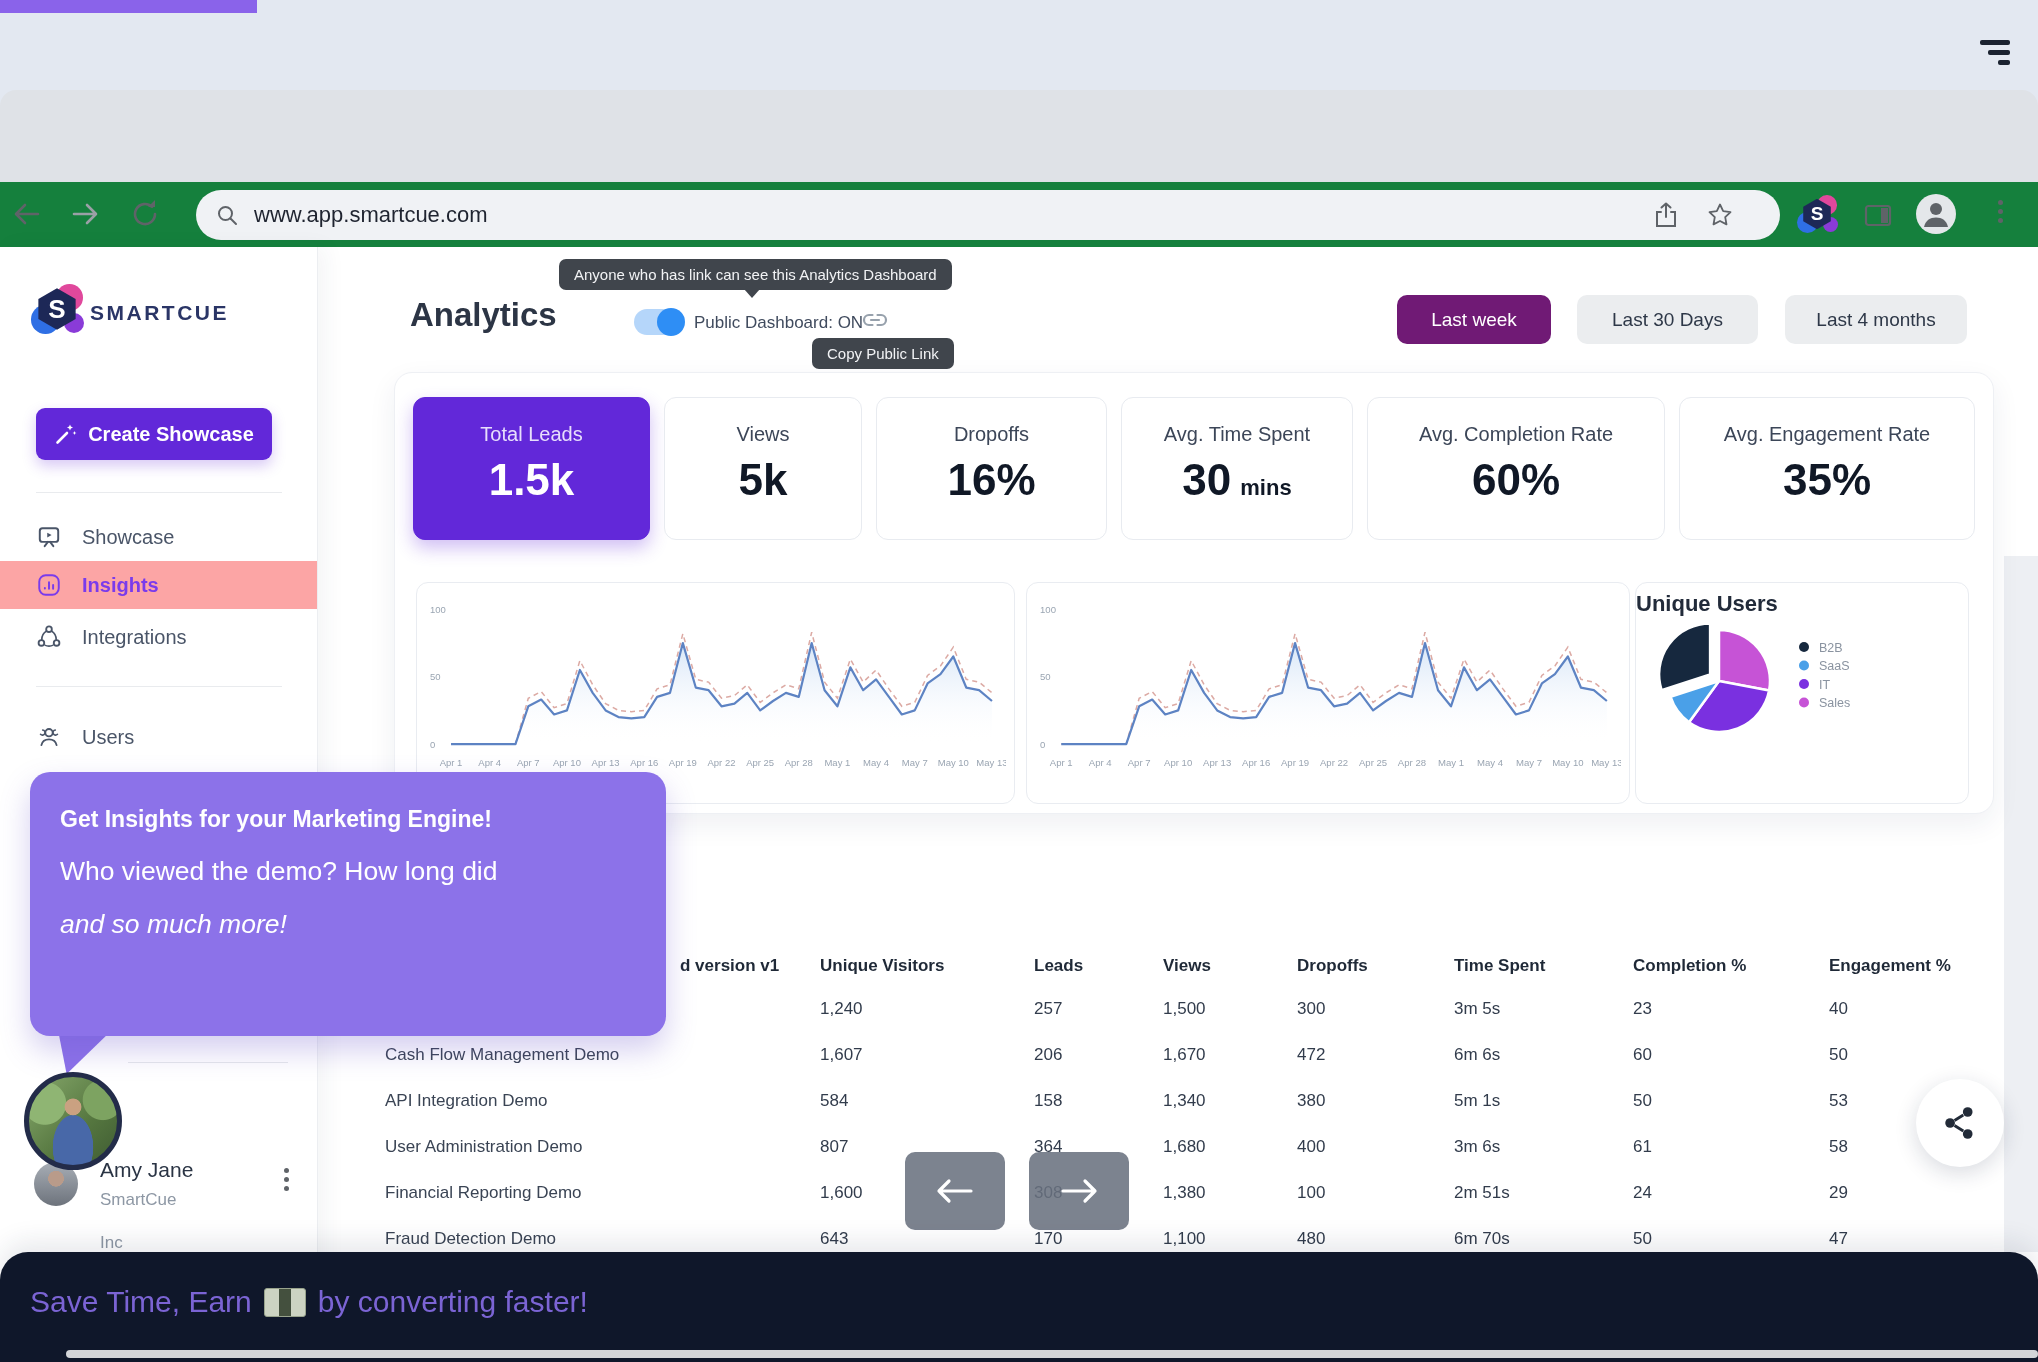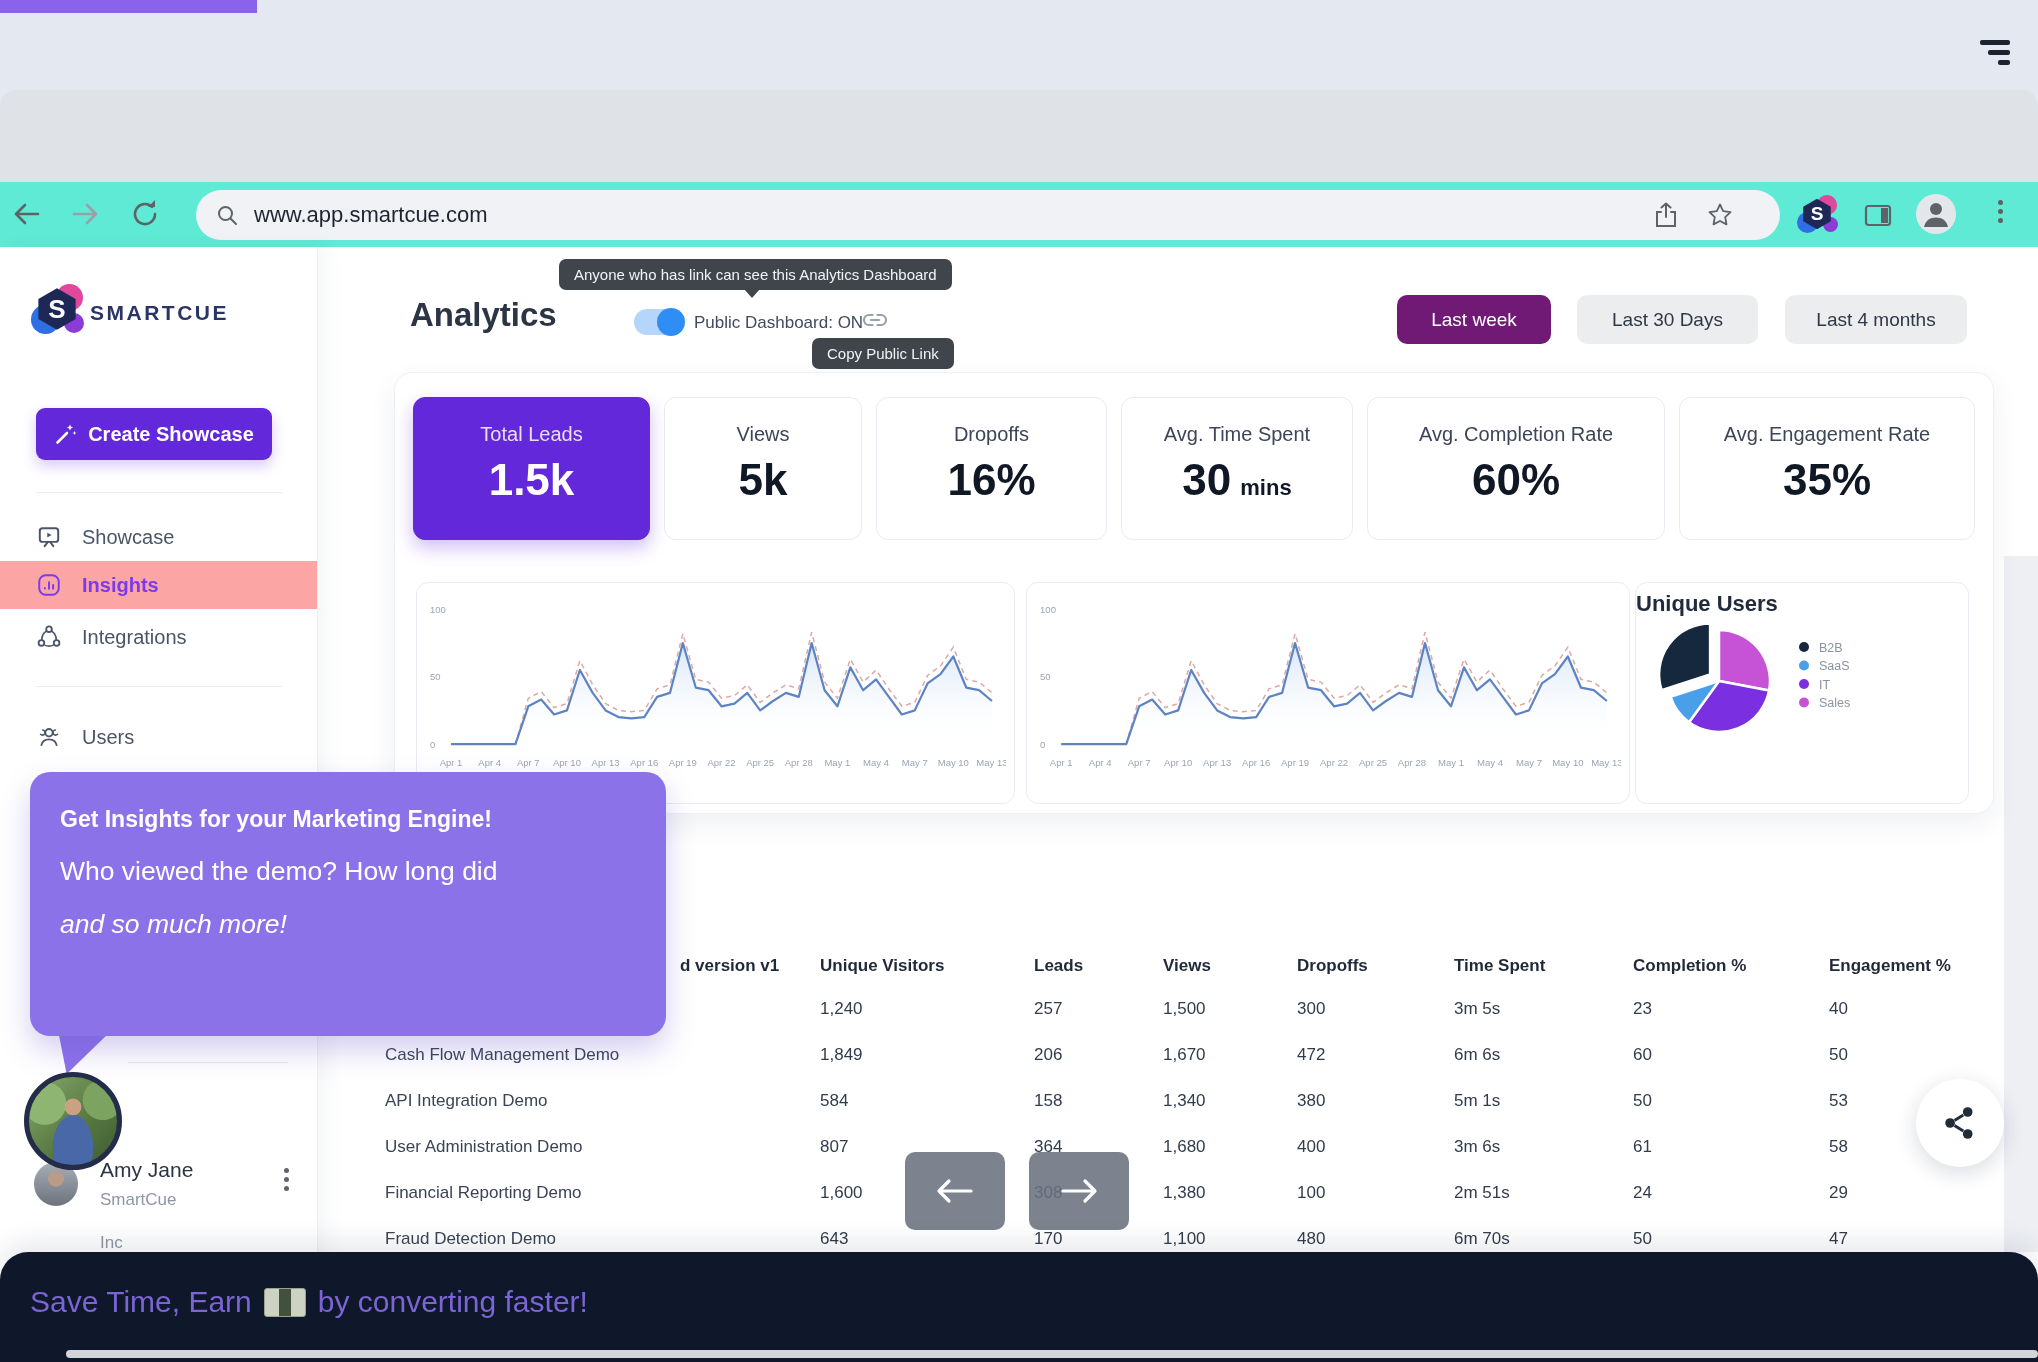--- a/index.html
+++ b/index.html
@@ -39,21 +39,21 @@
   #tab-apple .tab-title{left:56px;}
   #tab-newtab .tab-title{left:56px;}
   .tab-close{position:absolute;top:20px;width:20px;height:20px;}
   #tab-smartcue .tab-close{right:20px;}
   #tab-apple .tab-close{right:17px;}
   #tab-newtab .tab-close{right:20px;}
   .tab-sep{position:absolute;top:138px;width:2px;height:28px;background:#b9bdc3;}
   #sep1{left:1053px;} #sep2{left:1499px;}
   #newtab-btn{left:1524px;top:136px;width:34px;height:34px;}
 
-  #toolbar{position:absolute;left:0;top:92px;width:100%;height:65px;background:#5eead4;border-bottom:1px solid #e7e9ec;}
+  #toolbar{position:absolute;left:0;top:92px;width:100%;height:65px;background:#15803d;border-bottom:1px solid #e7e9ec;}
   .tool-ic{position:absolute;top:13px;width:38px;height:38px;}
   #nav-back{left:8px;} #nav-forward{left:66px;} #nav-reload{left:126px;}
   #omnibox{position:absolute;left:196px;top:8px;width:1584px;height:50px;background:#f0f2f5;border-radius:25px;}
   #search-icon{position:absolute;left:20px;top:14px;width:22px;height:22px;}
   #url-text{position:absolute;left:58px;top:12px;font-size:22px;color:#1f2430;}
   #share-icon{position:absolute;right:100px;top:11px;width:28px;height:28px;}
   #star-icon{position:absolute;right:46px;top:11px;width:28px;height:28px;}
   #ext-icon{position:absolute;left:1800px;top:15px;}
   #panel-icon{position:absolute;left:1862px;top:17px;width:32px;height:32px;}
   #profile-icon{position:absolute;left:1916px;top:12px;width:40px;height:40px;border-radius:50%;background:#e4e7ea;}
@@ -513,21 +513,21 @@
       <div class="td">1,240</div>
       <div class="td">257</div>
       <div class="td">1,500</div>
       <div class="td">300</div>
       <div class="td">3m 5s</div>
       <div class="td">23</div>
       <div class="td">40</div>
     </div>
     <div class="trow" style="grid-template-columns: 435px 214px 129px 134px 157px 179px 196px 175px;">
       <div class="td td-name">Cash Flow Management Demo</div>
-      <div class="td">1,849</div>
+      <div class="td">1,607</div>
       <div class="td">206</div>
       <div class="td">1,670</div>
       <div class="td">472</div>
       <div class="td">6m 6s</div>
       <div class="td">60</div>
       <div class="td">50</div>
     </div>
     <div class="trow" style="grid-template-columns: 435px 214px 129px 134px 157px 179px 196px 175px;">
       <div class="td td-name">API Integration Demo</div>
       <div class="td">584</div>

